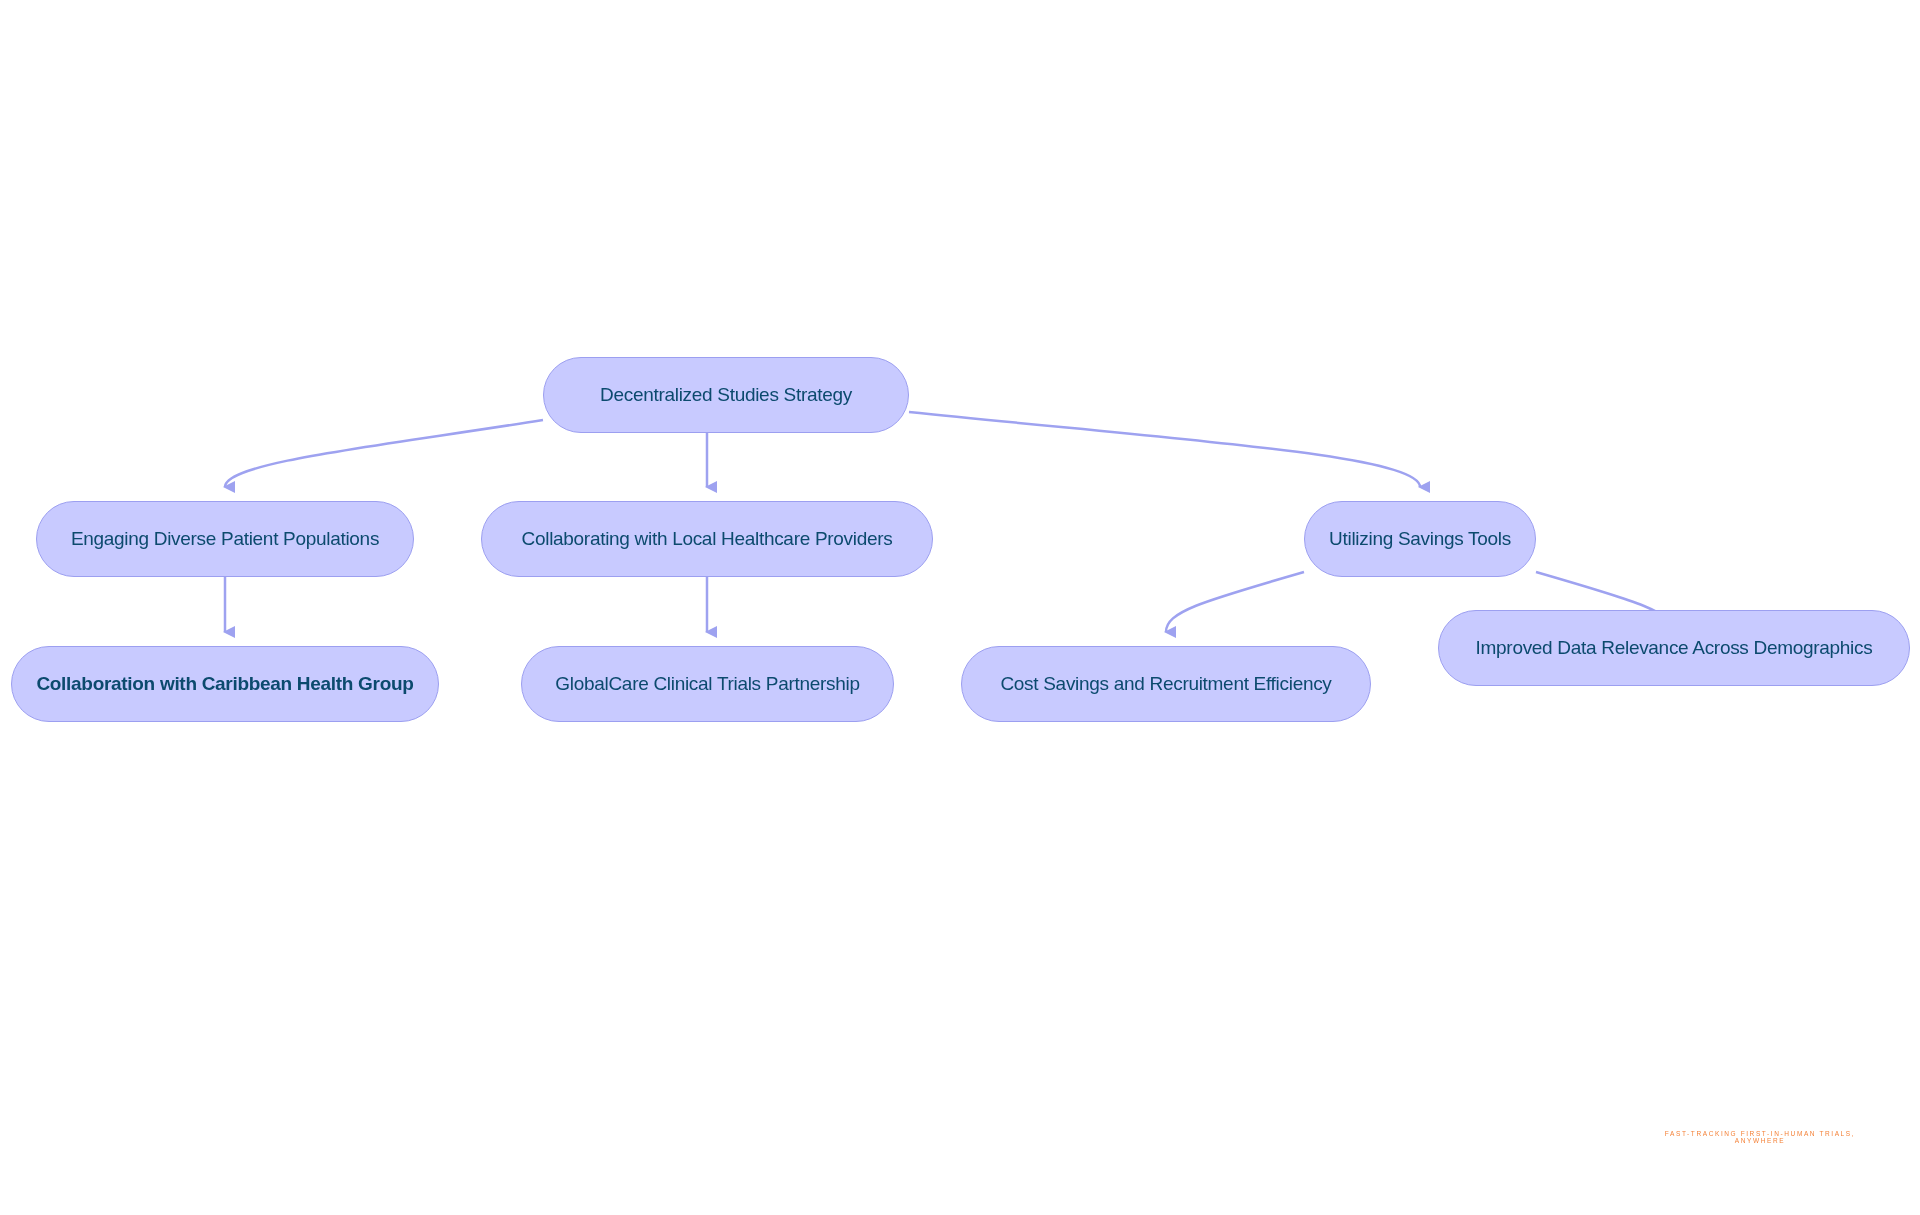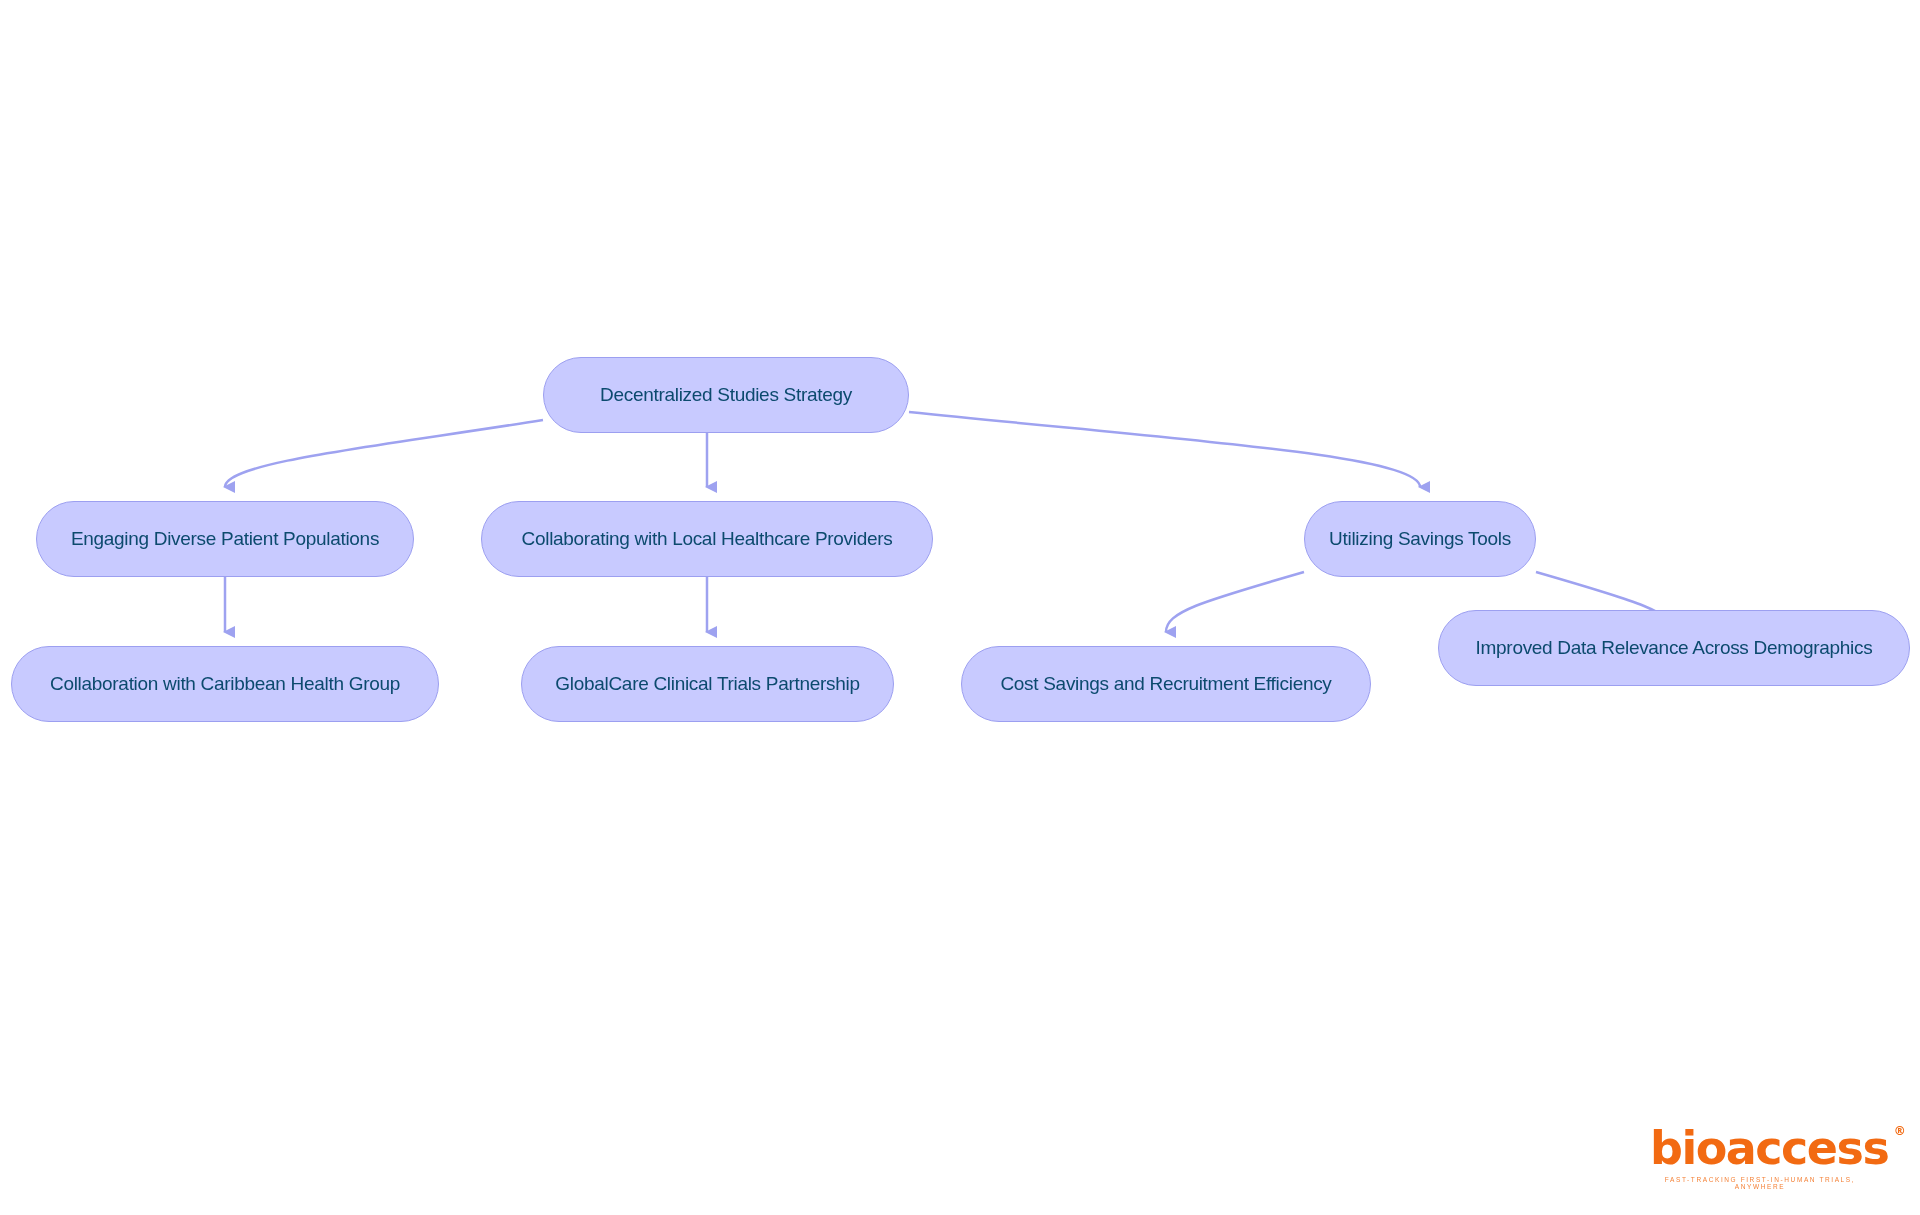--- a/index.html
+++ b/index.html
@@ -52,35 +52,31 @@
 </div>
 
 <div class="node" style="left:481px; top:501px; width:452px;">
   <span>Collaborating with Local Healthcare Providers</span>
 </div>
 
 <div class="node" style="left:1304px; top:501px; width:232px;">
   <span>Utilizing Savings Tools</span>
 </div>
 
-<div class="node" style="left:11px; top:646px; width:428px;">
+<div class="node" style="left:11px; top:646px; width:428px;font-weight:bold;">
   <span>Collaboration with Caribbean Health Group</span>
 </div>
 
 <div class="node" style="left:521px; top:646px; width:373px;justify-content:center;">
   <span>GlobalCare Clinical Trials Partnership</span>
 </div>
 
 <div class="node" style="left:961px; top:646px; width:410px;">
   <span>Cost Savings and Recruitment Efficiency</span>
 </div>
 
 <div class="node" style="left:1438px; top:610px; width:472px;">
   <span>Improved Data Relevance Across Demographics</span>
 </div>
 
 <div class="logo">
-  <div class="logo-word">
-    <span>bioaccess</span>
-    <span class="logo-reg">®</span>
-  </div>
   <div class="logo-tag">FAST-TRACKING FIRST-IN-HUMAN TRIALS, ANYWHERE</div>
 </div>
 
 </body></html>

